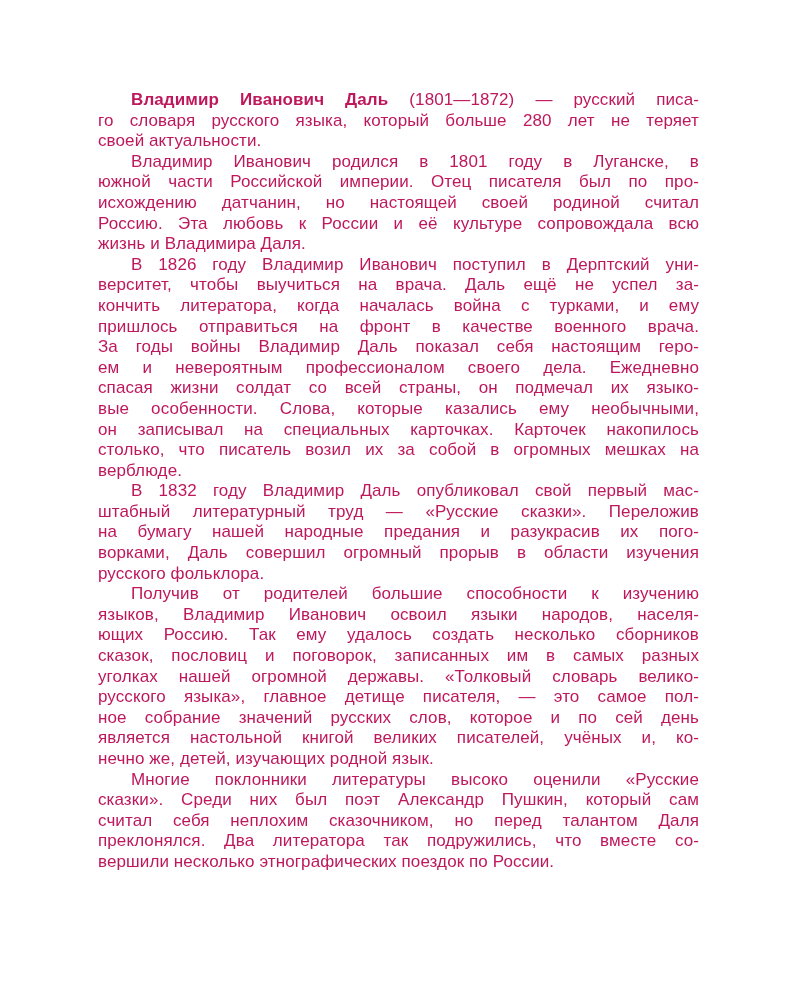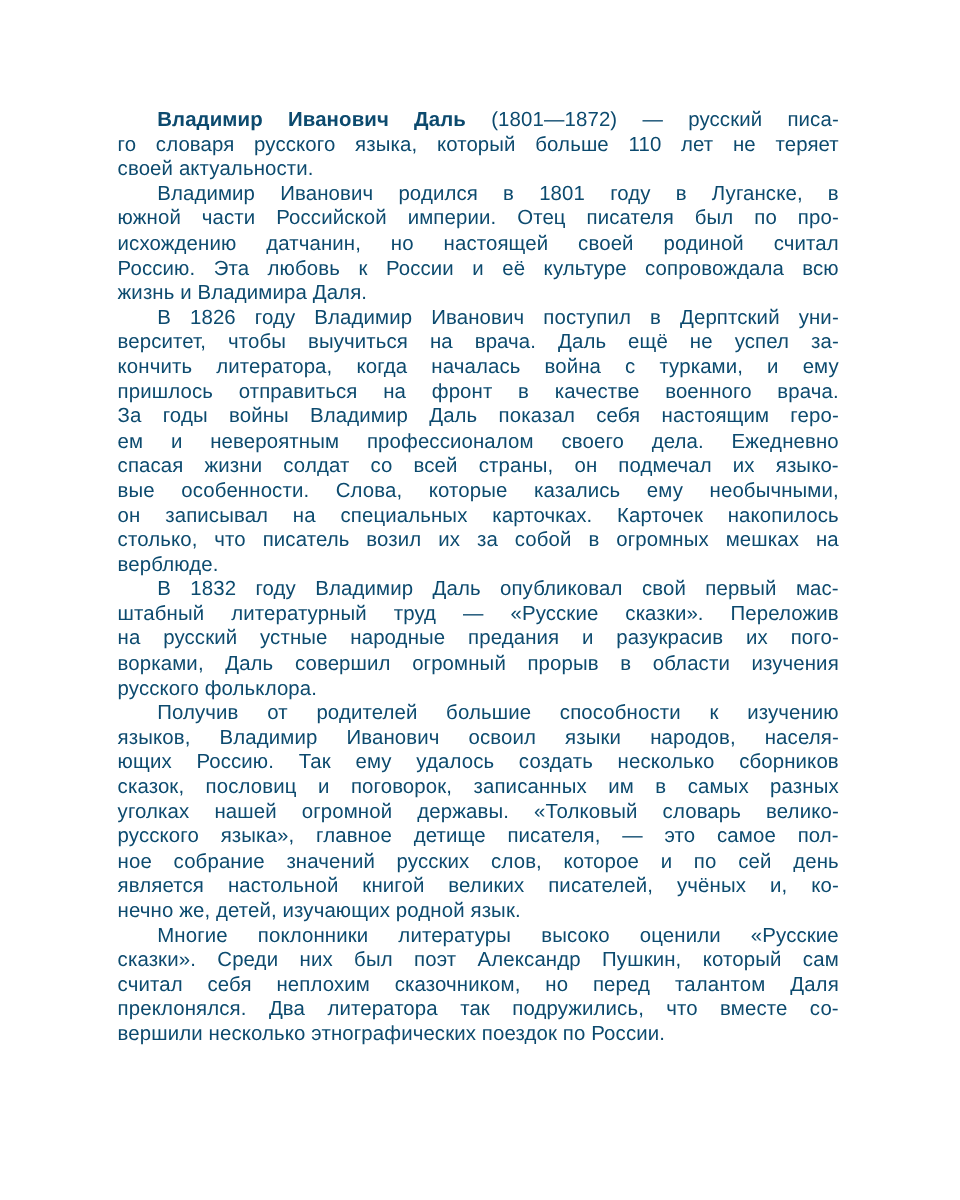--- a/index.html
+++ b/index.html
@@ -39,24 +39,24 @@
   }
   .line.first {
     text-indent: 33px;
   }
   .line strong { font-weight: bold; }
 </style>
 </head>
 <body>
 
 <div class="page" style="background: rgb(255, 255, 255);">
-  <div class="text-block" style="color: #0c4a6e;">
+  <div class="text-block" style="color: #be185d;">
       <div class="paragraph">
         <div class="line first just"><strong>Владимир Иванович Даль</strong> (1801—1872) — русский писа-</div>
-        <div class="line just">го словаря русского языка, который больше 110 лет не теряет</div>
+        <div class="line just">го словаря русского языка, который больше 280 лет не теряет</div>
         <div class="line last">своей актуальности.</div>
       </div>
       <div class="paragraph">
         <div class="line first just">Владимир Иванович родился в 1801 году в Луганске, в</div>
         <div class="line just">южной части Российской империи. Отец писателя был по про-</div>
         <div class="line just">исхождению датчанин, но настоящей своей родиной считал</div>
         <div class="line just">Россию. Эта любовь к России и её культуре сопровождала всю</div>
         <div class="line last">жизнь и Владимира Даля.</div>
       </div>
       <div class="paragraph">
@@ -68,21 +68,21 @@
         <div class="line just">ем и невероятным профессионалом своего дела. Ежедневно</div>
         <div class="line just">спасая жизни солдат со всей страны, он подмечал их языко-</div>
         <div class="line just">вые особенности. Слова, которые казались ему необычными,</div>
         <div class="line just">он записывал на специальных карточках. Карточек накопилось</div>
         <div class="line just">столько, что писатель возил их за собой в огромных мешках на</div>
         <div class="line last">верблюде.</div>
       </div>
       <div class="paragraph">
         <div class="line first just">В 1832 году Владимир Даль опубликовал свой первый мас-</div>
         <div class="line just">штабный литературный труд — «Русские сказки». Переложив</div>
-        <div class="line just">на русский устные народные предания и разукрасив их пого-</div>
+        <div class="line just">на бумагу нашей народные предания и разукрасив их пого-</div>
         <div class="line just">ворками, Даль совершил огромный прорыв в области изучения</div>
         <div class="line last">русского фольклора.</div>
       </div>
       <div class="paragraph">
         <div class="line first just">Получив от родителей большие способности к изучению</div>
         <div class="line just">языков, Владимир Иванович освоил языки народов, населя-</div>
         <div class="line just">ющих Россию. Так ему удалось создать несколько сборников</div>
         <div class="line just">сказок, пословиц и поговорок, записанных им в самых разных</div>
         <div class="line just">уголках нашей огромной державы. «Толковый словарь велико-</div>
         <div class="line just">русского языка», главное детище писателя, — это самое пол-</div>

